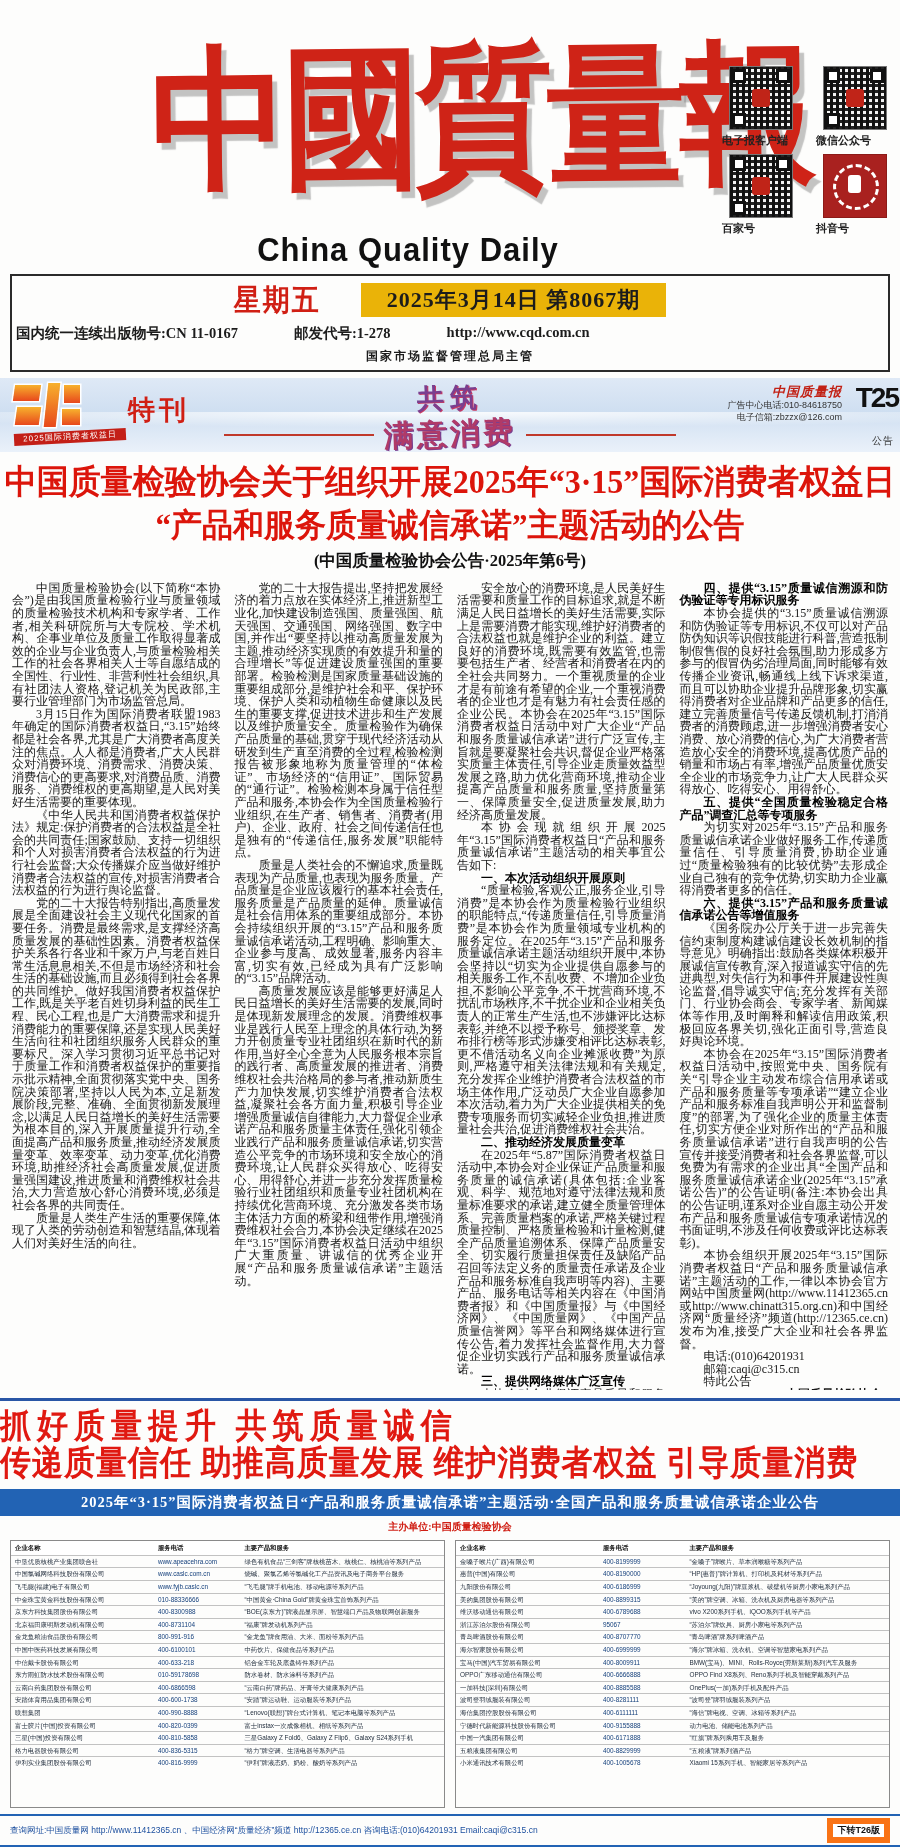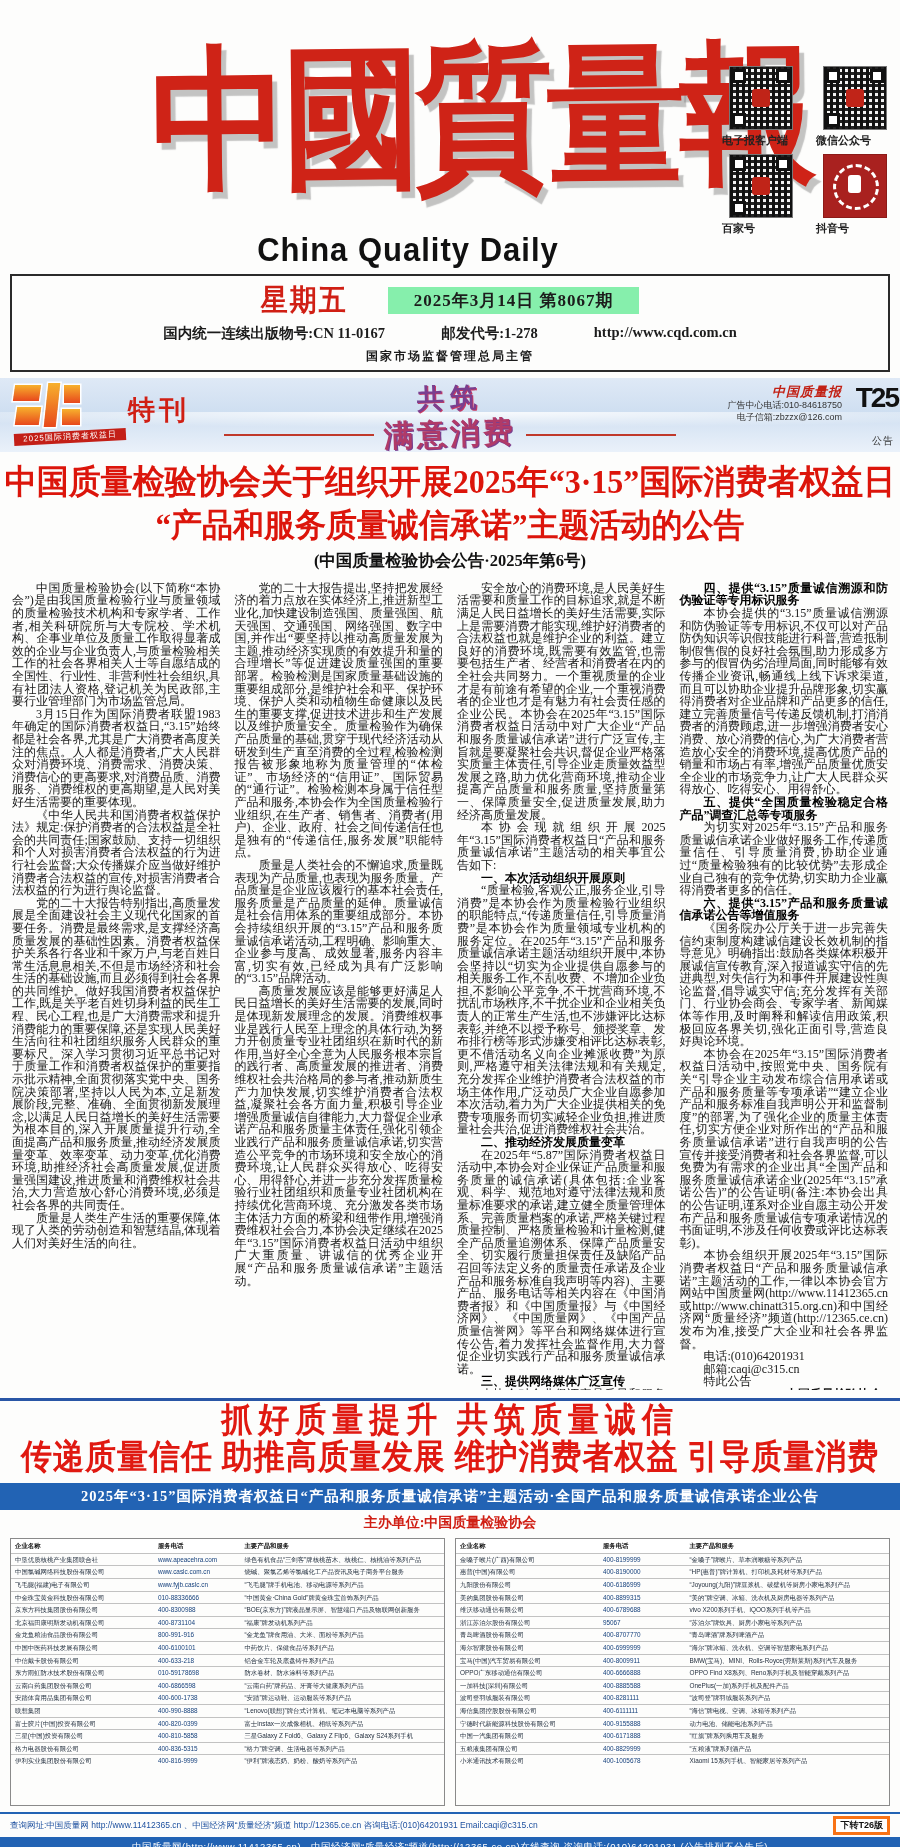--- a/index.html
+++ b/index.html
@@ -26,22 +26,22 @@
   .qr .e1{left:2px;top:2px}.qr .e2{right:2px;top:2px}.qr .e3{left:2px;bottom:2px}
   .qr .core{position:absolute;left:22px;top:22px;width:18px;height:18px;background:#c02418;border-radius:3px;}
   .qr.red{background:#a9211f;border:1px solid #8c1b18;}
   .qr.red .ring{position:absolute;left:9px;top:9px;width:40px;height:40px;border:3px dashed #fff;border-radius:50%;}
   .qr.red .note{position:absolute;left:24px;top:20px;width:13px;height:18px;background:#fff;border-radius:3px;}
   .qr-label{font-size:11px;margin-top:3px;color:#222;font-family:"Liberation Sans",sans-serif;font-weight:bold;}
   
   .datebox{margin:2px 10px 0;border:2px solid #2b2b2b;padding:6px 4px 5px;}
   .daterow{display:flex;align-items:center;justify-content:center;gap:40px;}
   .weekday{color:#d01f14;font-size:27px;font-weight:900;letter-spacing:2px;transform:scaleY(1.1);}
-  .issue-strip{background:#86efac;padding:2px 26px;font-size:17px;font-weight:bold;letter-spacing:1px;}
-  .pubrow{display:flex;justify-content:center;gap:56px;font-size:14.5px;font-weight:bold;margin-top:6px;}
+  .issue-strip{background:#eab308;padding:2px 26px;font-size:22px;font-weight:bold;letter-spacing:1px;}
+  .pubrow{display:flex;gap:56px;font-size:14.5px;font-weight:bold;margin-top:6px;}
   .suprow{text-align:center;font-size:12px;font-weight:bold;margin-top:5px;letter-spacing:2px;}
   
   .banner{position:relative;height:74px;margin-top:6px;
           background:linear-gradient(180deg,#dfe9f6 0%,#cfdff1 45%,#eaf1fa 100%);overflow:hidden;}
   .banner .wave{position:absolute;left:0;right:0;top:34px;height:26px;
                 background:radial-gradient(120% 100% at 50% 0,rgba(255,255,255,.9),rgba(255,255,255,0) 60%);}
   .logo315{position:absolute;left:14px;top:5px;width:150px;height:64px;}
   .logo315 .blocks{position:relative;width:66px;height:46px;}
   .logo315 .b{position:absolute;background:linear-gradient(180deg,#f7b12d,#e8481c);box-shadow:0 0 0 1.5px #fff;}
   .logo315 .b1{left:0;top:2px;width:26px;height:16px;transform:skewX(-8deg);}
@@ -71,41 +71,41 @@
              font-size:32px;transform:scaleY(1.05);}
   .art-title .t2{font-size:31px;}
   .art-sub{text-align:center;font-size:16.5px;font-weight:bold;margin-top:6px;color:#111;}
   .bodywrap{margin:10px 12px 0;height:808px;overflow:hidden;display:flex;gap:14px;}
   .bcol{flex:1 1 0;font-size:12px;line-height:12.6px;text-align:justify;color:#171717;}
   .bp{text-indent:2em;}
   .bh{font-weight:900;text-indent:2em;color:#000;}
   .bsign{text-align:right;font-weight:900;padding-right:6px;}
   
   .rule-blue{height:3px;background:#2956a6;margin:8px 0 0;}
-  .bigslogan{text-align:center;color:#e01911;font-weight:900;line-height:1.2;}
+  .bigslogan{color:#e01911;font-weight:900;margin-top:6px;line-height:1.2;}
   .bigslogan .l1{font-size:31px;letter-spacing:6px;transform:scaleY(1.1);display:block;}
   .bigslogan .l2{font-size:31px;letter-spacing:1px;transform:scaleY(1.1);display:block;white-space:nowrap;}
   .bluebar{margin-top:8px;background:#2263b4;color:#fff;text-align:center;
            font-size:14.5px;font-weight:bold;padding:4px 0;letter-spacing:1px;}
-  .organizer{text-align:center;color:#d01f14;font-weight:900;font-size:14px;padding:4px 0 2px;}
+  .organizer{text-align:center;color:#d01f14;font-weight:900;font-size:10px;padding:4px 0 2px;}
   
   .tables{display:flex;gap:10px;margin:4px 10px 0;height:268px;overflow:hidden;}
   .ctable{flex:1 1 0;border:1px solid #8a8a8a;font-family:"Liberation Sans","DejaVu Sans",sans-serif;}
   .crow{display:flex;border-top:1px solid #c2c2c2;}
   .crow:first-child{border-top:none;}
   .chead{font-weight:bold;font-size:9px;background:#fff;}
   .chead .ccell{padding:3px 4px;color:#111;}
   .ccell{font-size:6.4px;line-height:7.6px;padding:2px 4px;color:#24303f;box-sizing:border-box;}
   .cc1{width:33%;}.cc2{width:20%;}.cc3{width:47%;}
   .cc2{color:#15407c;}
   
   .footer{margin-top:6px;border-top:2px solid #2263b4;}
   .f1{display:flex;align-items:center;justify-content:space-between;padding:2px 10px;
       font-size:8.5px;color:#1c4f9e;font-family:"Liberation Sans",sans-serif;}
-  .cont-box{border:3px solid #f97316;color:#111;padding:0 4px;font-size:9px;font-weight:bold;background:#fff;}
+  .cont-box{border:6px solid #f97316;color:#111;padding:0 4px;font-size:9px;font-weight:bold;background:#fff;}
   .fband{background:#2263b4;color:#fff;text-align:center;font-size:9.5px;padding:4px 0;
          font-family:"Liberation Sans",sans-serif;letter-spacing:.5px;}
 </style>
 </head>
 <body>
 
 <div class="page">
 
   <div class="masthead">
     <div class="brand">中國質量報</div>

